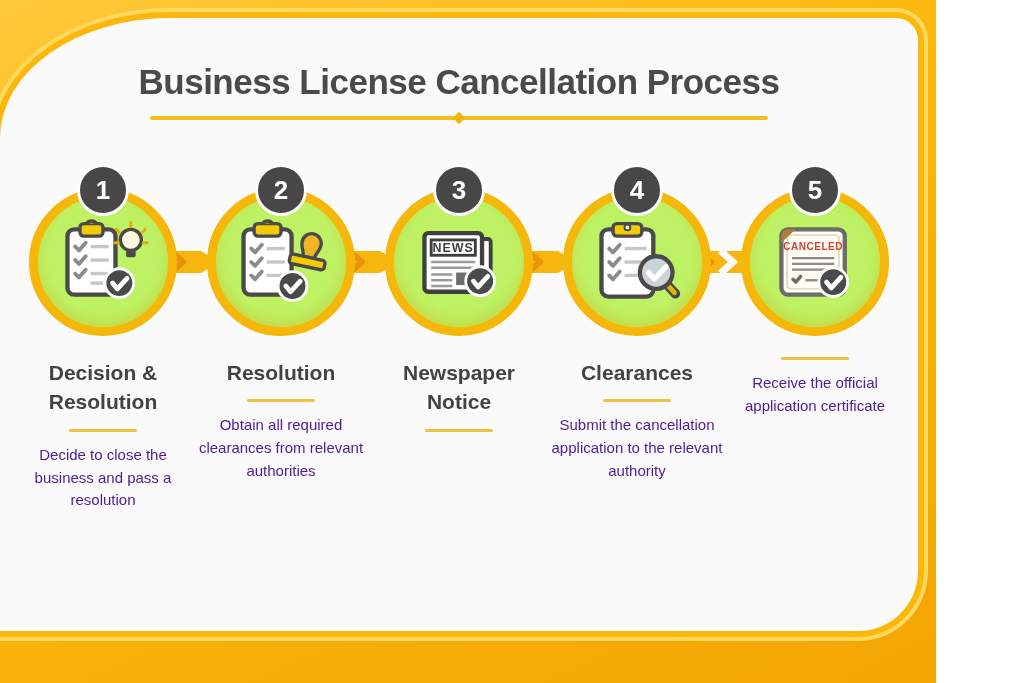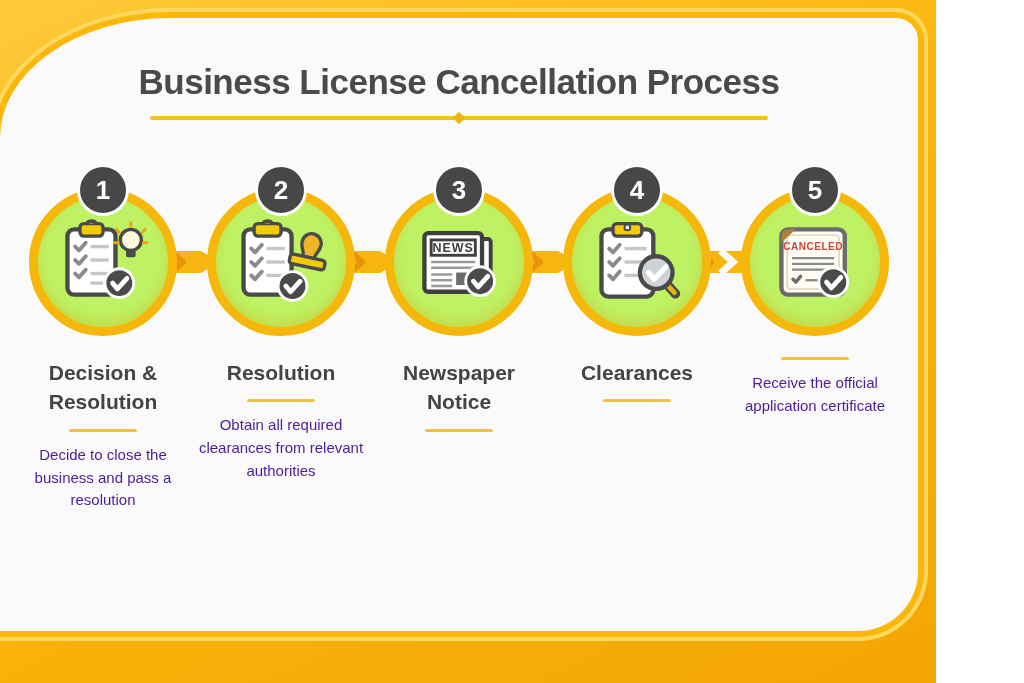--- a/index.html
+++ b/index.html
@@ -242,20 +242,21 @@
                 <line x1="80" y1="72" x2="90" y2="83" stroke="#4A4A4A" stroke-width="10" stroke-linecap="round"></line>
                 <line x1="80" y1="72" x2="89" y2="82" stroke="#E8B40B" stroke-width="5" stroke-linecap="round"></line>
                 <circle cx="70" cy="61" r="17" fill="#CDD3D6" stroke="#4A4A4A" stroke-width="4.5"></circle>
                 <path d="M62 61 l6 7 l12 -13" fill="none" stroke="#fff" stroke-width="5.5" stroke-linecap="round" stroke-linejoin="round"></path>
               </g>
             </svg>
           </div>
         </div>
         <div class="step-title">Clearances</div>
         <div class="mini-rule"></div>
+        <p class="step-desc">Submit the cancellation application to the relevant authority</p>
       </div>
 
       <div class="step-col">
         <div class="circle-area">
           <div class="step-badge">5</div>
           <div class="step-circle">
             <svg width="96" height="96" viewBox="0 0 100 100">
               <rect x="15" y="16" width="66" height="68" rx="7" fill="#FFFDF4" stroke="#6B6B6B" stroke-width="4.5"></rect>
               <rect x="21" y="22" width="54" height="56" rx="4" fill="none" stroke="#E2DCC4" stroke-width="2"></rect>
               <path d="M15 30 v-7 a7 7 0 0 1 7 -7 h8 z" fill="#A9823C"></path>

